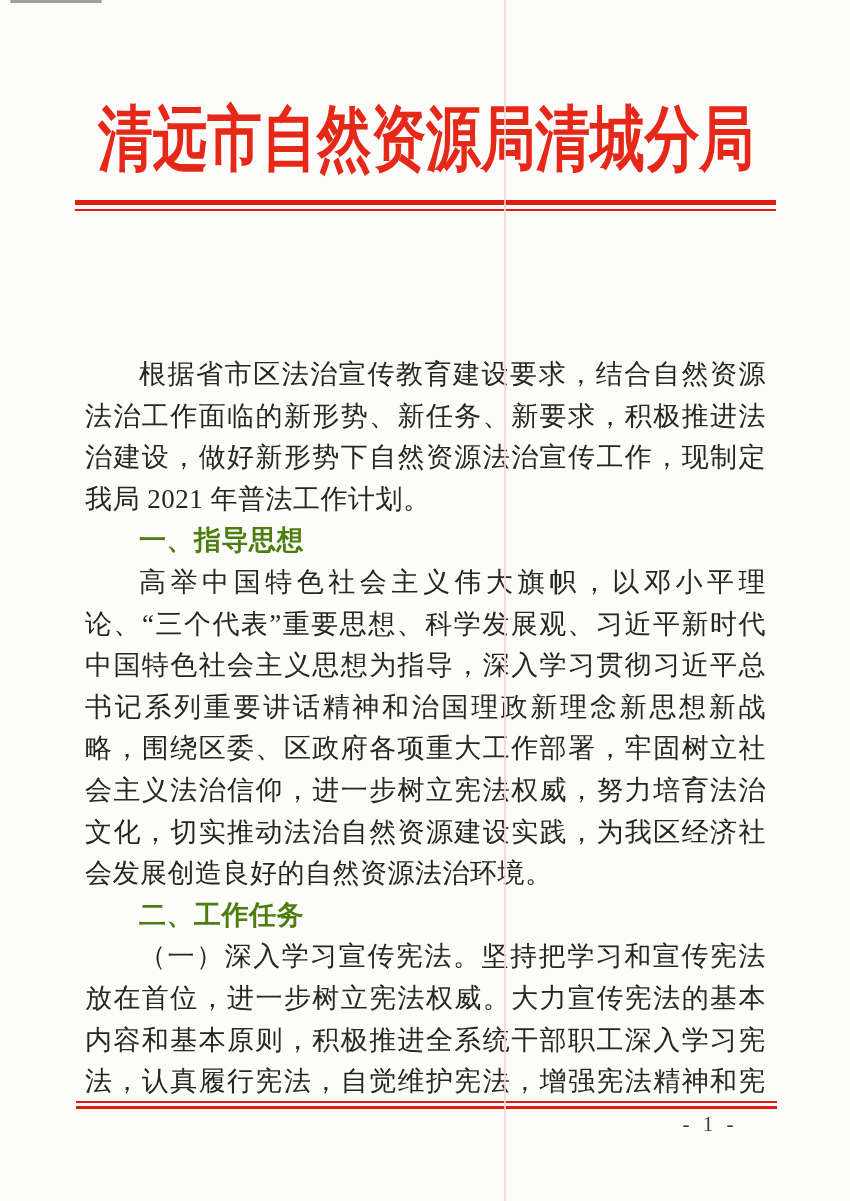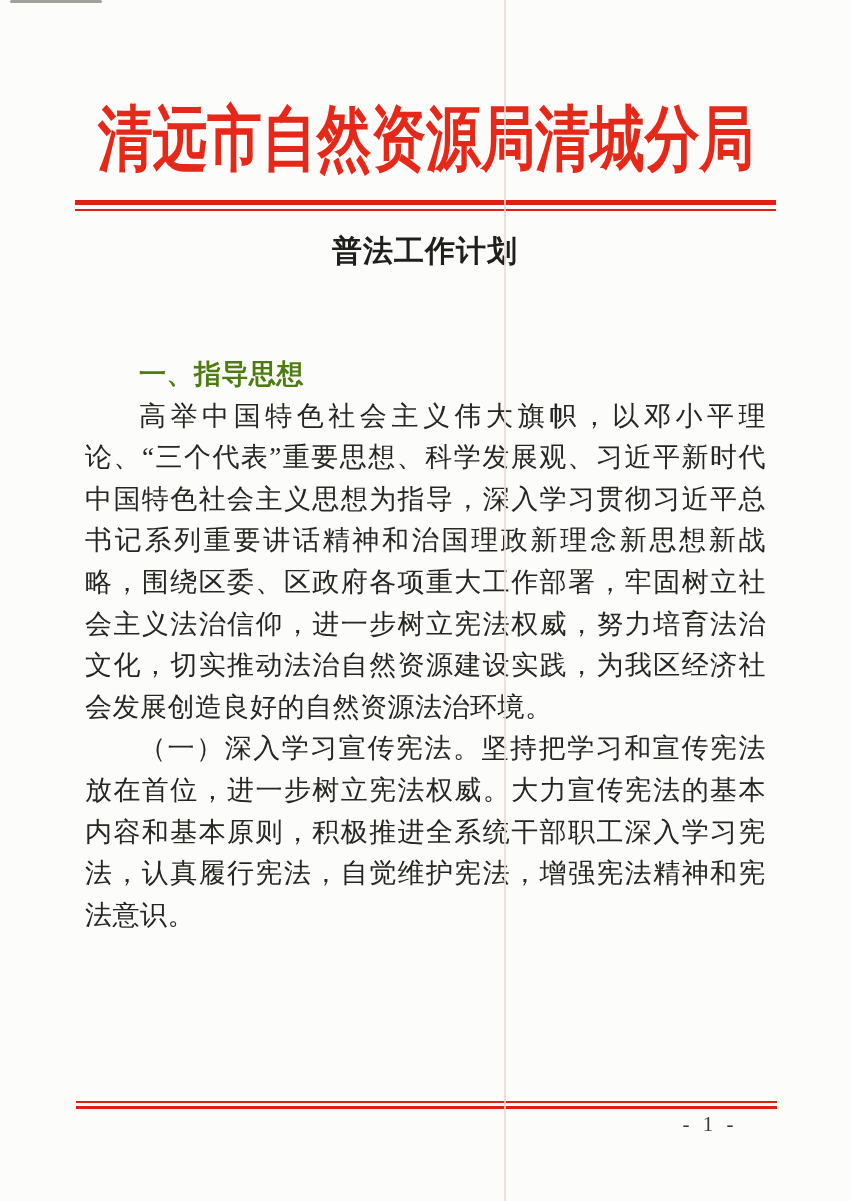--- a/index.html
+++ b/index.html
@@ -139,26 +139,27 @@
     <span class="squeeze">清远市自然资源局清城分局</span>
   </div>
 
   <div class="rule-top">
     <div class="thick"></div>
     <div class="gap"></div>
     <div class="thin"></div>
   </div>
 
   <div class="doc-title">
-    <div>普法工作计划</div>
   </div>
 
   <div class="body-block">
+    <p class="body">根据省市区法治宣传教育建设要求，结合自然资源法治工作面临的新形势、新任务、新要求，积极推进法治建设，做好新形势下自然资源法治宣传工作，现制定我局 2021 年普法工作计划。</p>
     <p class="heading">一、指导思想</p>
     <p class="body">高举中国特色社会主义伟大旗帜，以邓小平理论、“三个代表”重要思想、科学发展观、习近平新时代中国特色社会主义思想为指导，深入学习贯彻习近平总书记系列重要讲话精神和治国理政新理念新思想新战略，围绕区委、区政府各项重大工作部署，牢固树立社会主义法治信仰，进一步树立宪法权威，努力培育法治文化，切实推动法治自然资源建设实践，为我区经济社会发展创造良好的自然资源法治环境。</p>
+    <p class="heading">二、工作任务</p>
     <p class="body">（一）深入学习宣传宪法。坚持把学习和宣传宪法放在首位，进一步树立宪法权威。大力宣传宪法的基本内容和基本原则，积极推进全系统干部职工深入学习宪法，认真履行宪法，自觉维护宪法，增强宪法精神和宪法意识。</p>
 
   </div>
 
   <div class="rule-bottom">
     <div class="thin1"></div>
     <div class="gap"></div>
     <div class="thin2"></div>
   </div>
 

